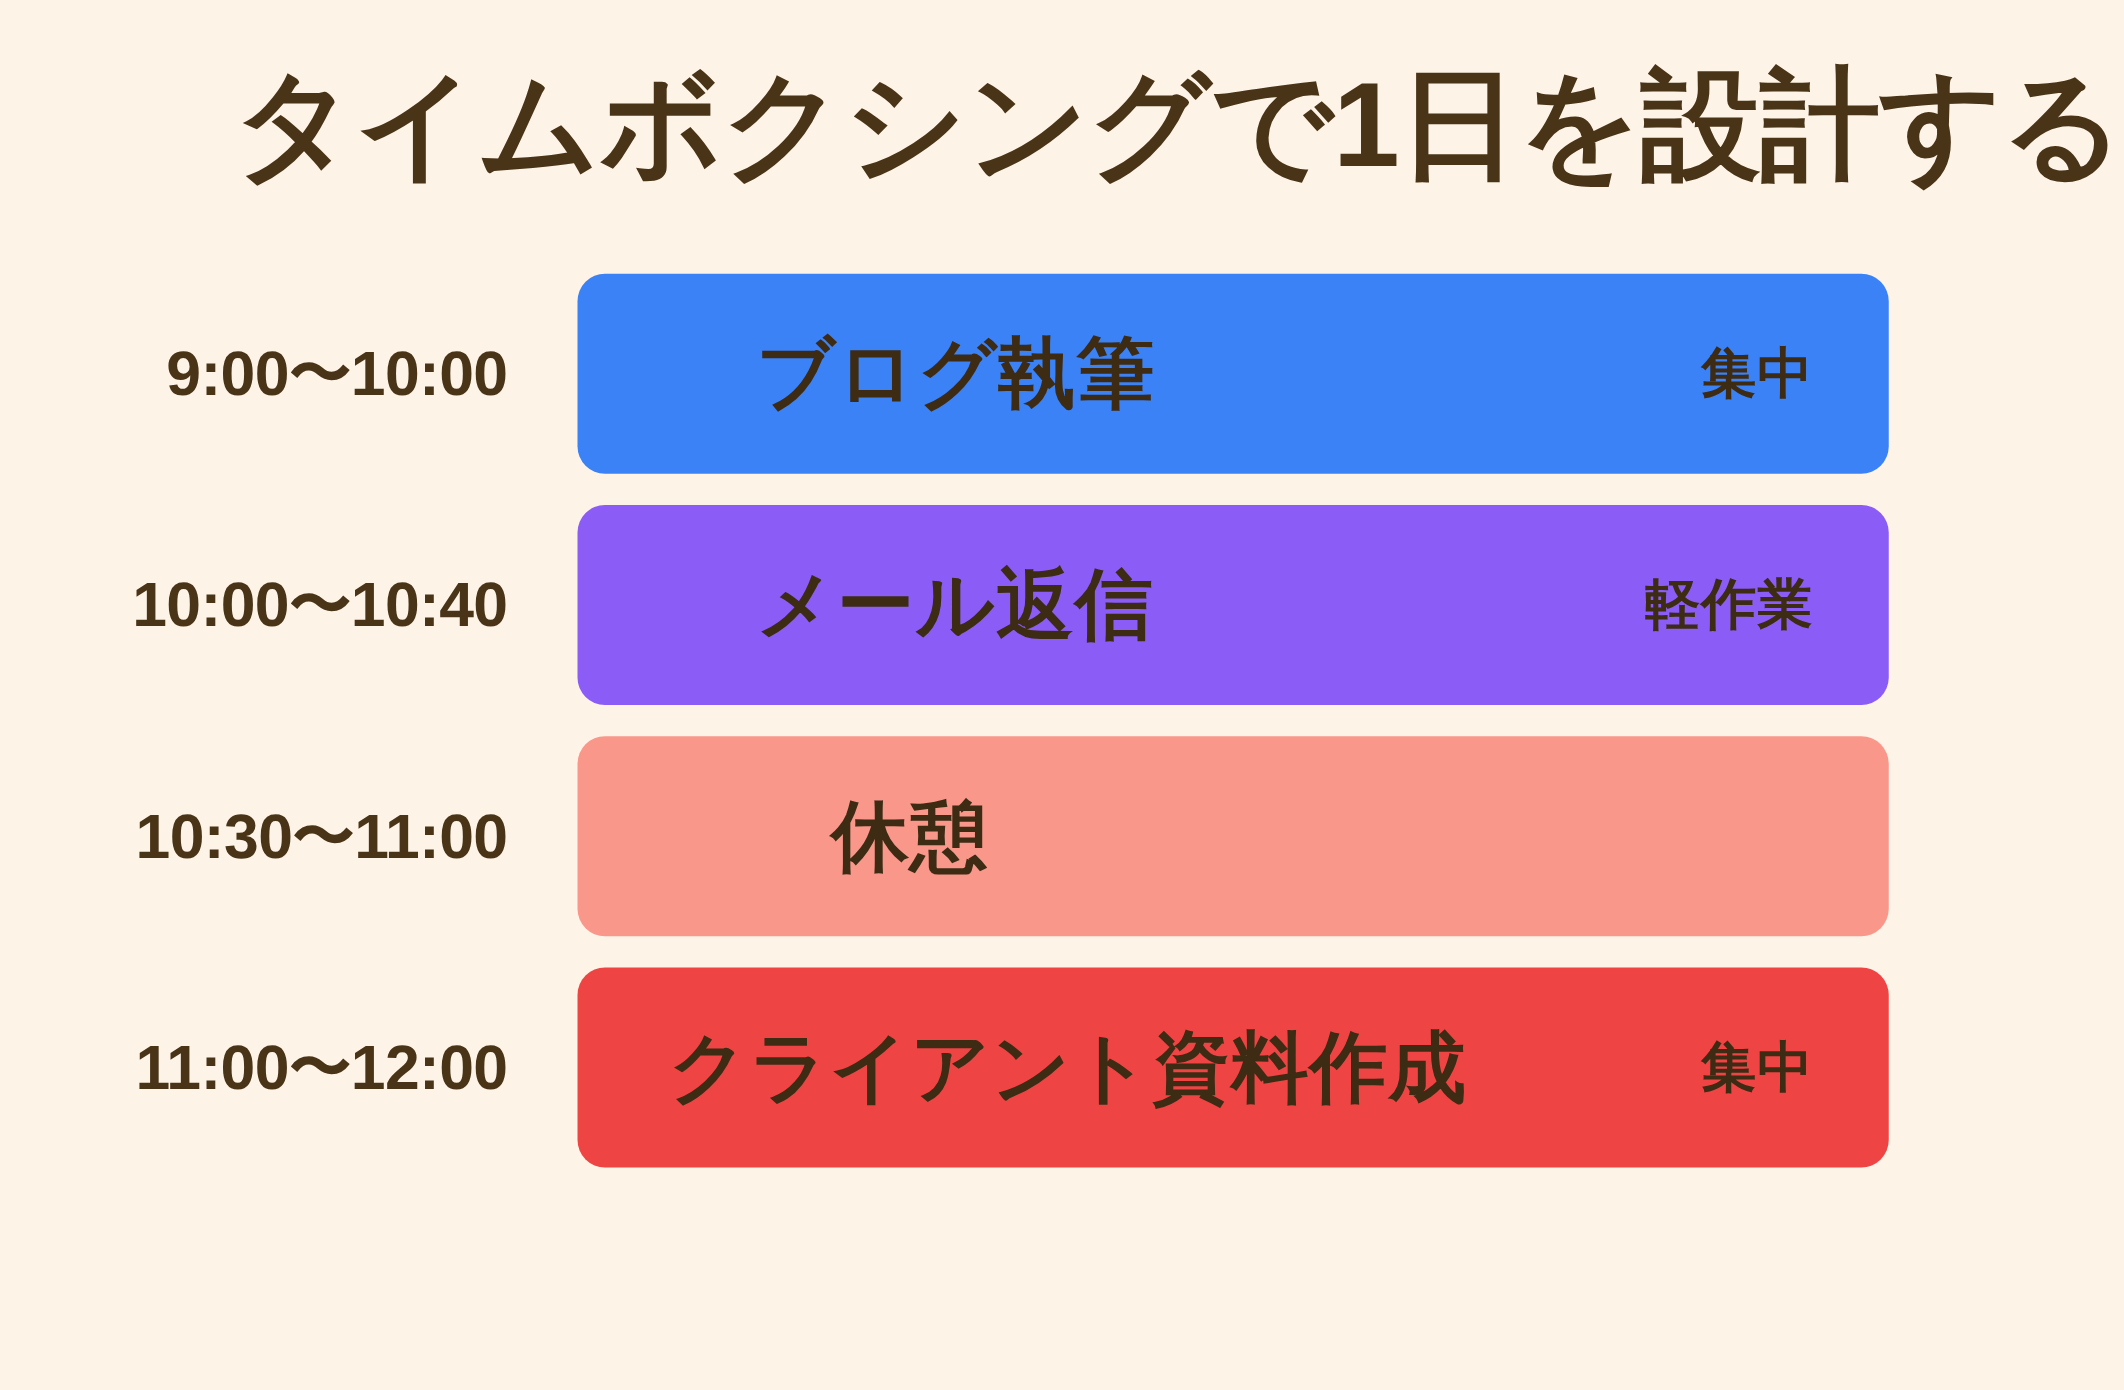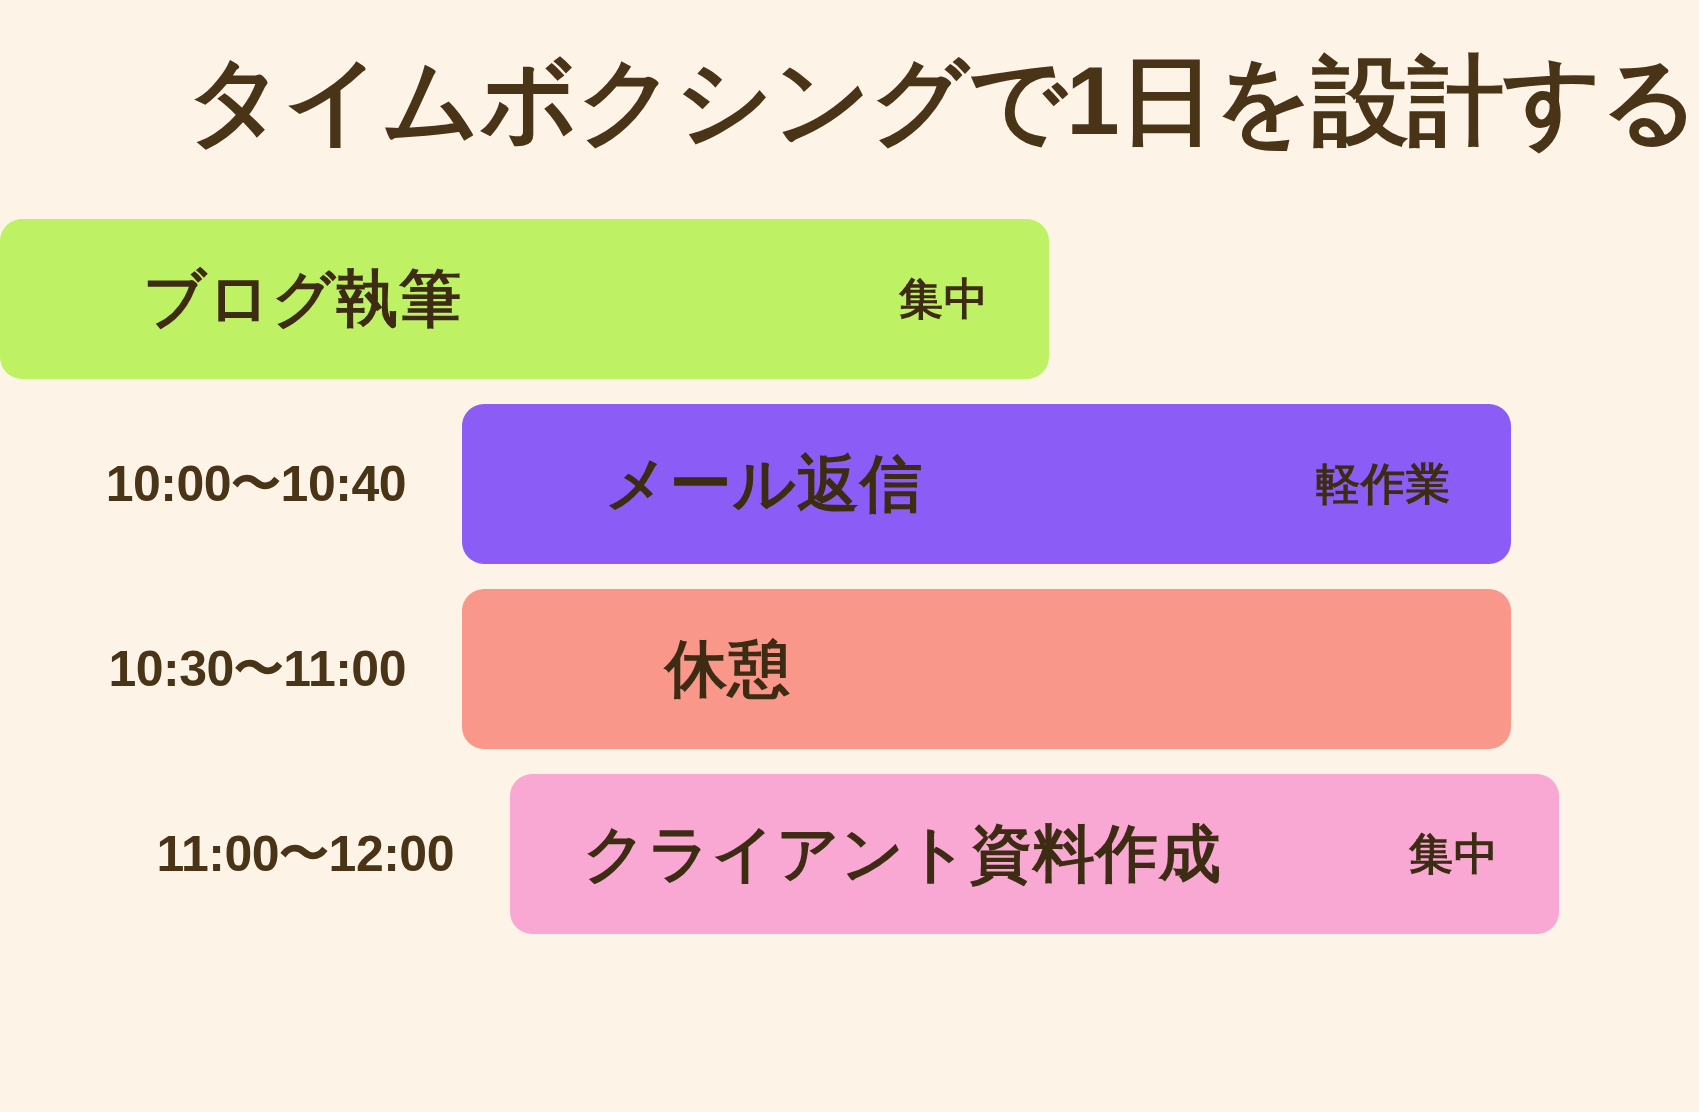--- a/index.html
+++ b/index.html
@@ -49,21 +49,21 @@
     width: 1699px;
   }
 
   .row {
     position: relative;
     display: flex;
     align-items: center;
     height: 160px;
     margin-bottom: 25px;
   }
-  .row:last-child { margin-bottom: 0; margin-left: 48px; }
+  .row:last-child { margin-bottom: 0; }
 
   .time-col {
     width: 462px;
     flex: 0 0 462px;
     box-sizing: border-box;
     padding-right: 56px;
     text-align: right;
     font-size: 50px;
     font-weight: 700;
     color: #4A3418;
@@ -116,21 +116,22 @@
 
 <div class="slide">
 
   <div class="title-wrap">
     <div class="title">タイムボクシングで1日を設計する</div>
   </div>
 
   <div class="schedule">
 
     <div class="row row-1">
-      <div class="bar" style="background: #bef264; align-items: center;">
+      <div class="time-col">9:00〜10:00</div>
+      <div class="bar" style="background: #3b82f6; align-items: center;">
         <span class="bar-task">ブログ執筆</span>
         <span class="bar-tag">集中</span>
       </div>
     </div>
 
     <div class="row row-2">
       <div class="time-col">10:00〜10:40</div>
       <div class="bar" style="background: #8b5cf6;">
         <span class="bar-task">メール返信</span>
         <span class="bar-tag">軽作業</span>
@@ -140,20 +141,20 @@
     <div class="row row-3">
       <div class="time-col">10:30〜11:00</div>
       <div class="bar" style="background: rgb(249, 151, 138);">
         <span class="bar-task">休憩</span>
 
       </div>
     </div>
 
     <div class="row row-4">
       <div class="time-col">11:00〜12:00</div>
-      <div class="bar" style="background: #f9a8d4;">
+      <div class="bar" style="background: #ef4444;">
         <span class="bar-task">クライアント資料作成</span>
         <span class="bar-tag">集中</span>
       </div>
     </div>
 
   </div>
 </div>
 
 </body></html>

